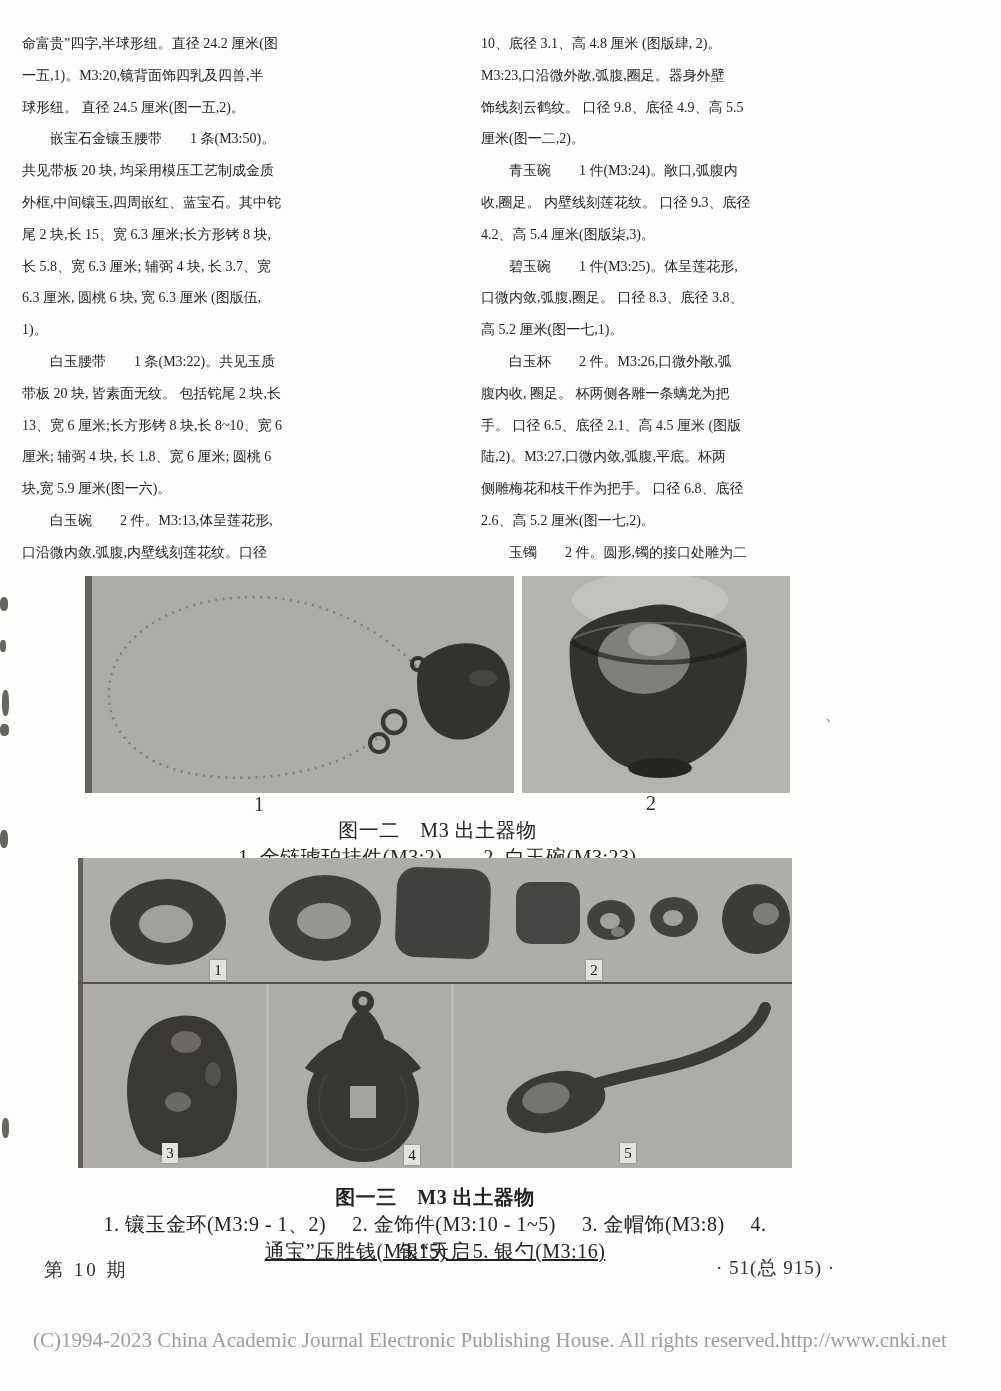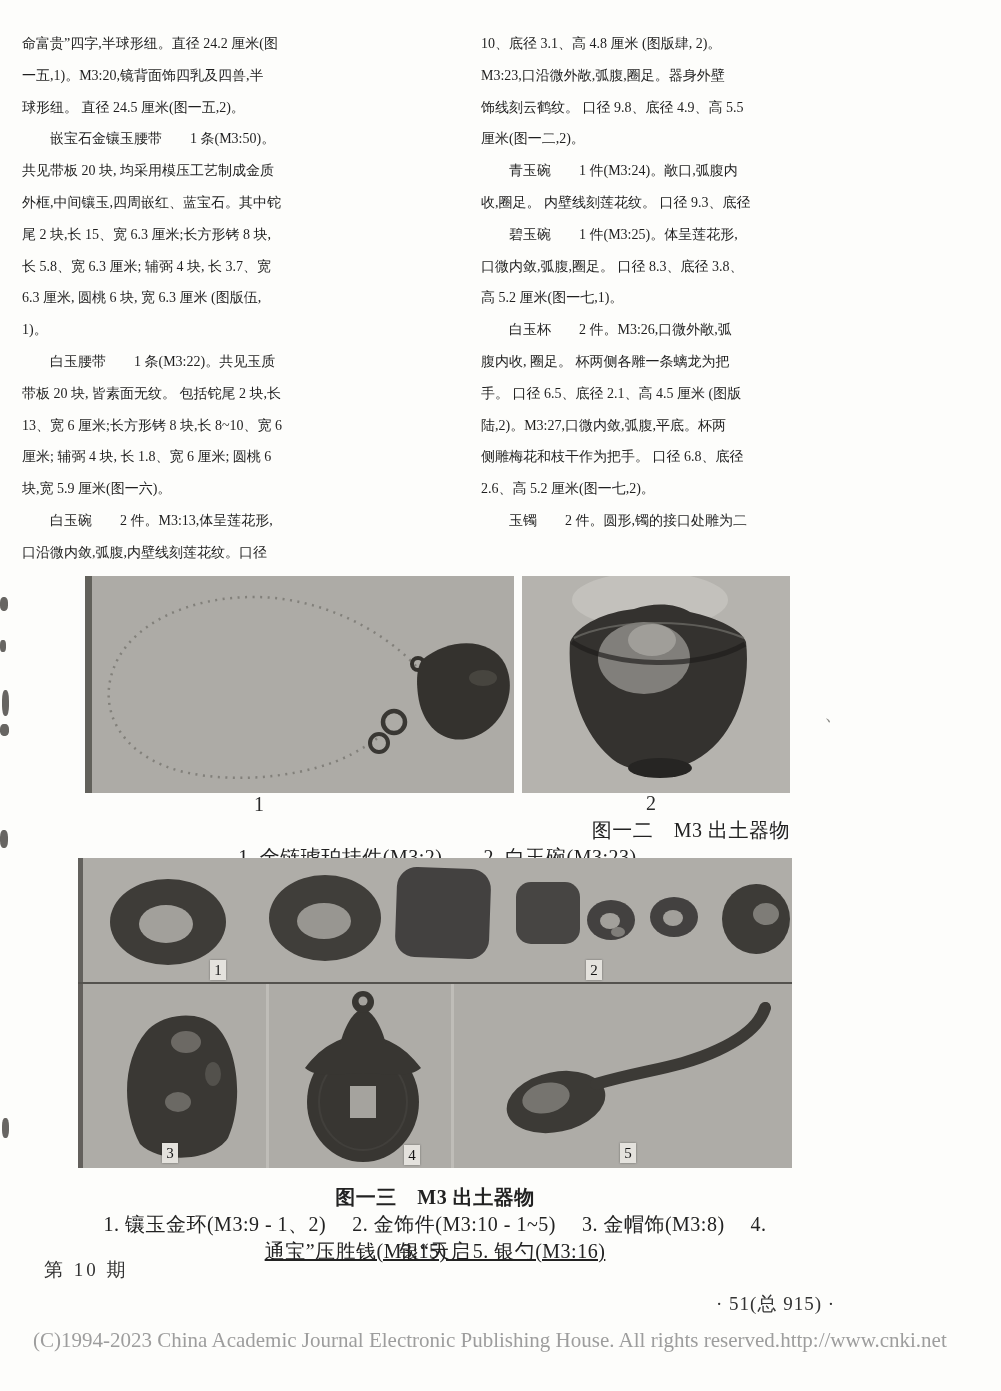--- a/index.html
+++ b/index.html
@@ -17,21 +17,21 @@
   .pnum{position:absolute;font-size:20px;color:#2a2a2a;width:22px;text-align:center;}
   .caption{position:absolute;text-align:center;font-size:20px;letter-spacing:0.5px;color:#222;}
   .figlabel{
     position:absolute;background:#e4e2dd;color:#151515;
     width:16px;height:20px;line-height:20px;text-align:center;
     font-size:15px;font-family:"Liberation Serif",serif;
     box-shadow:0 0 2px rgba(40,40,40,.45);
   }
   .separator{position:absolute;background:#54524e;}
   .footer-left{position:absolute;left:44px;top:1257px;font-size:19px;letter-spacing:3px;color:#333;}
-  .footer-right{position:absolute;left:716px;top:1255px;font-size:19px;letter-spacing:1px;color:#333;margin-top:36px;}
+  .footer-right{position:absolute;left:716px;top:1255px;font-size:19px;letter-spacing:1px;color:#333;}
   .watermark{
     position:absolute;left:33px;top:1328px;width:942px;
     display:flex;
     font-size:21px;color:#9d9d9d;
   }
   .edge-mark{position:absolute;background:#4c4a46;opacity:.85;border-radius:40%;}
   .artifact-comma{position:absolute;color:#8a8a86;font-size:20px;}
 </style>
 </head>
 <body>
@@ -56,20 +56,21 @@
   <div class="tline">口沿微内敛,弧腹,内壁线刻莲花纹。口径</div>
 </div>
 
 <div class="col col-right">
   <div class="tline">10、底径 3.1、高 4.8 厘米 (图版肆, 2)。</div>
   <div class="tline">M3:23,口沿微外敞,弧腹,圈足。器身外壁</div>
   <div class="tline">饰线刻云鹤纹。 口径 9.8、底径 4.9、高 5.5</div>
   <div class="tline">厘米(图一二,2)。</div>
   <div class="tline">　　青玉碗　　1 件(M3:24)。敞口,弧腹内</div>
   <div class="tline">收,圈足。 内壁线刻莲花纹。 口径 9.3、底径</div>
+  <div class="tline">4.2、高 5.4 厘米(图版柒,3)。</div>
   <div class="tline">　　碧玉碗　　1 件(M3:25)。体呈莲花形,</div>
   <div class="tline">口微内敛,弧腹,圈足。 口径 8.3、底径 3.8、</div>
   <div class="tline">高 5.2 厘米(图一七,1)。</div>
   <div class="tline">　　白玉杯　　2 件。M3:26,口微外敞,弧</div>
   <div class="tline">腹内收, 圈足。 杯两侧各雕一条螭龙为把</div>
   <div class="tline">手。 口径 6.5、底径 2.1、高 4.5 厘米 (图版</div>
   <div class="tline">陆,2)。M3:27,口微内敛,弧腹,平底。杯两</div>
   <div class="tline">侧雕梅花和枝干作为把手。 口径 6.8、底径</div>
   <div class="tline">2.6、高 5.2 厘米(图一七,2)。</div>
   <div class="tline">　　玉镯　　2 件。圆形,镯的接口处雕为二</div>
@@ -98,21 +99,21 @@
     <ellipse cx="130" cy="64" rx="24" ry="16" fill="#a8a6a1" opacity="0.8"></ellipse>
     <path d="M50 66 C88 92 180 94 223 68" fill="none" stroke="#1d1c1a" stroke-width="5" opacity="0.65"></path>
     <path d="M52 62 C90 44 170 40 222 62" fill="none" stroke="#7b7974" stroke-width="2" opacity="0.6"></path>
     <ellipse cx="138" cy="192" rx="32" ry="10" fill="#262523"></ellipse>
   </svg>
 </div>
 
 <div class="pnum" style="left:248px;top:793px;">1</div>
 <div class="pnum" style="left:640px;top:792px;">2</div>
 
-<div class="caption" style="left:85px;width:705px;top:817px;text-align:right;">图一二　M3 出土器物</div>
+<div class="caption" style="left:85px;width:705px;top:817px;">图一二　M3 出土器物</div>
 <div class="caption" style="left:85px;width:705px;top:844px;">1. 金链琥珀挂件(M3:2)　　2. 白玉碗(M3:23)</div>
 
 <div class="photo" style="left:78px;top:858px;">
   <svg width="714" height="124" viewBox="0 0 714 124">
     <rect width="714" height="124" fill="#afada8"></rect>
     <rect width="5" height="124" fill="#504e4a" opacity="0.8"></rect>
     <ellipse cx="90" cy="64" rx="58" ry="43" fill="#3e3c38"></ellipse>
     <ellipse cx="88" cy="66" rx="27" ry="19" fill="#a2a09b"></ellipse>
     <ellipse cx="247" cy="60" rx="56" ry="43" fill="#403e3a"></ellipse>
     <ellipse cx="246" cy="63" rx="27" ry="18" fill="#989691"></ellipse>

